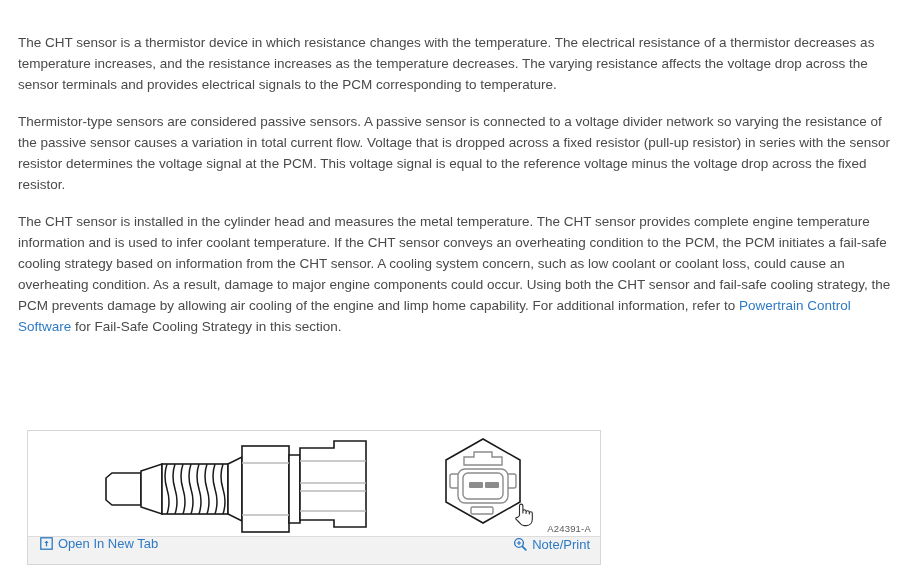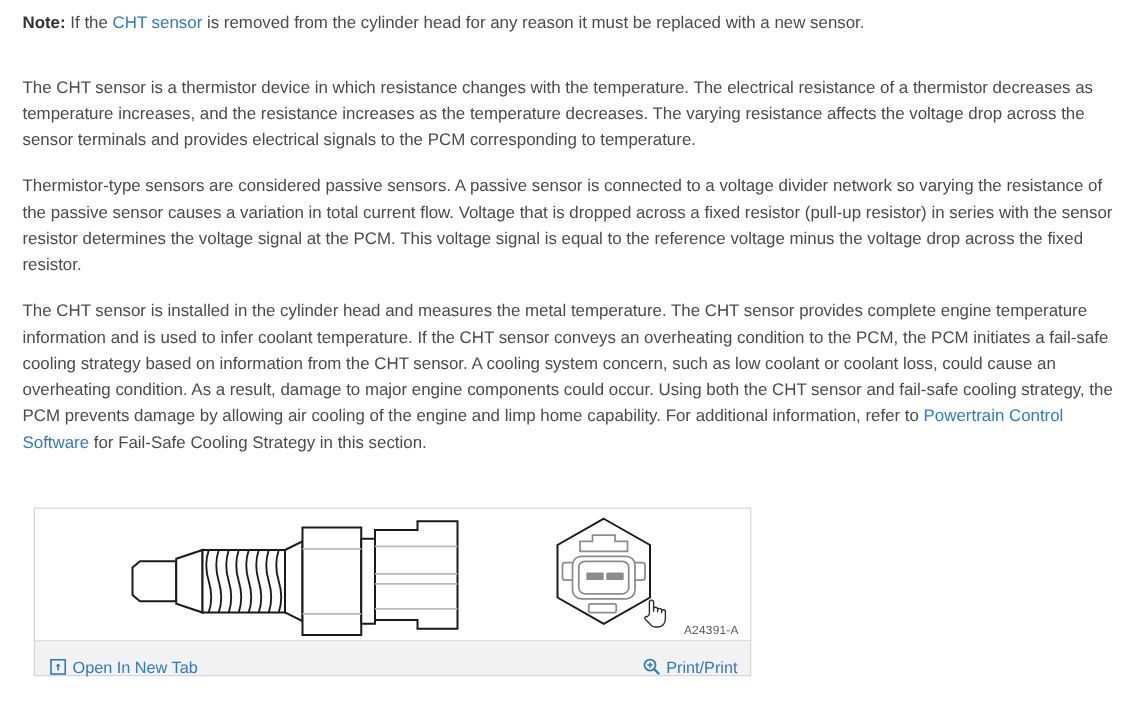--- a/index.html
+++ b/index.html
@@ -104,21 +104,21 @@
   .figure-toolbar {
     position: absolute;
     left: 0;
     bottom: 0;
     width: 100%;
     height: 28px;
     background: #f2f2f2;
     border-top: 1px solid #dddddd;
     box-sizing: border-box;
     display: flex;
-    align-items: flex-end;
+    align-items: flex-start;
     justify-content: space-between;
     padding: 0 10px 0 12px;
   }
   .tool-btn {
     display: inline-flex;
     align-items: center;
     gap: 5px;
     color: #2e7ac4;
     font-size: 13px;
     line-height: 1;
@@ -130,21 +130,20 @@
     font-family: "Liberation Sans", sans-serif;
   }
   .tool-btn svg { display: block; }
 </style>
 </head>
 <body>
 
 <div class="page">
 
 
-  <p class="note"><b>Note:</b><span> If the </span><a class="link" href="#">CHT sensor</a><span> is removed from the cylinder head for any reason it must be replaced with a new sensor.</span></p>
 
   <p class="para p1">The CHT sensor is a thermistor device in which resistance changes with the temperature. The electrical resistance of a thermistor decreases as temperature increases, and the resistance increases as the temperature decreases. The varying resistance affects the voltage drop across the sensor terminals and provides electrical signals to the PCM corresponding to temperature.</p>
 
   <p class="para">Thermistor-type sensors are considered passive sensors. A passive sensor is connected to a voltage divider network so varying the resistance of the passive sensor causes a variation in total current flow. Voltage that is dropped across a fixed resistor (pull-up resistor) in series with the sensor resistor determines the voltage signal at the PCM. This voltage signal is equal to the reference voltage minus the voltage drop across the fixed resistor.</p>
 
   <p class="para"><span>The CHT sensor is installed in the cylinder head and measures the metal temperature. The CHT sensor provides complete engine temperature information and is used to infer coolant temperature. If the CHT sensor conveys an overheating condition to the PCM, the PCM initiates a fail-safe cooling strategy based on information from the CHT sensor. A cooling system concern, such as low coolant or coolant loss, could cause an overheating condition. As a result, damage to major engine components could occur. Using both the CHT sensor and fail-safe cooling strategy, the PCM prevents damage by allowing air cooling of the engine and limp home capability. For additional information, refer to </span><a class="link" href="#">Powertrain Control Software</a><span> for Fail-Safe Cooling Strategy in this section.</span></p>
 
   <div class="figure-panel">
 
     <div class="figure-stage">
@@ -218,18 +217,18 @@
           <path d="M4.4 6 L6.5 3.8 L8.6 6 Z" fill="#2e7ac4"></path>
         </svg>
         <span>Open In New Tab</span>
       </a>
       <a class="tool-btn" href="#">
         <svg width="14" height="14" viewBox="0 0 14 14">
           <circle cx="6" cy="6" r="4.4" fill="none" stroke="#2e7ac4" stroke-width="1.4"></circle>
           <path d="M6 3.9 V8.1 M3.9 6 H8.1" stroke="#2e7ac4" stroke-width="1.2"></path>
           <path d="M9.3 9.3 L12.8 12.8" stroke="#2e7ac4" stroke-width="1.8" stroke-linecap="round"></path>
         </svg>
-        <span>Print/Print</span>
+        <span>Note/Print</span>
       </a>
     </div>
   </div>
 
 </div>
 
 </body></html>

